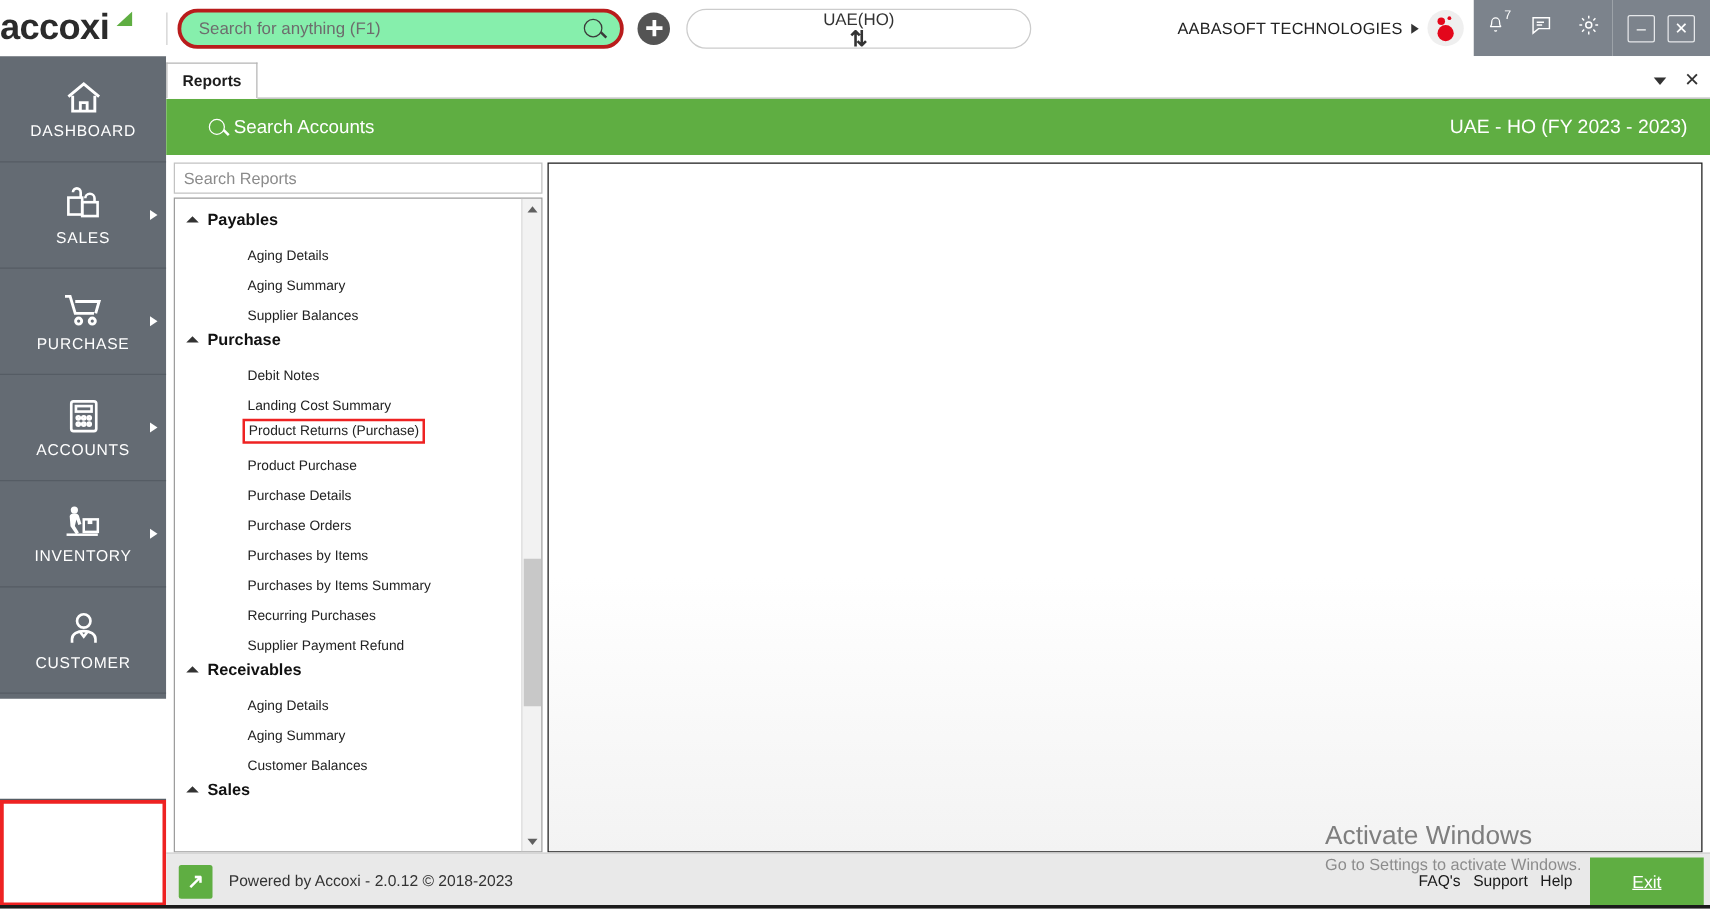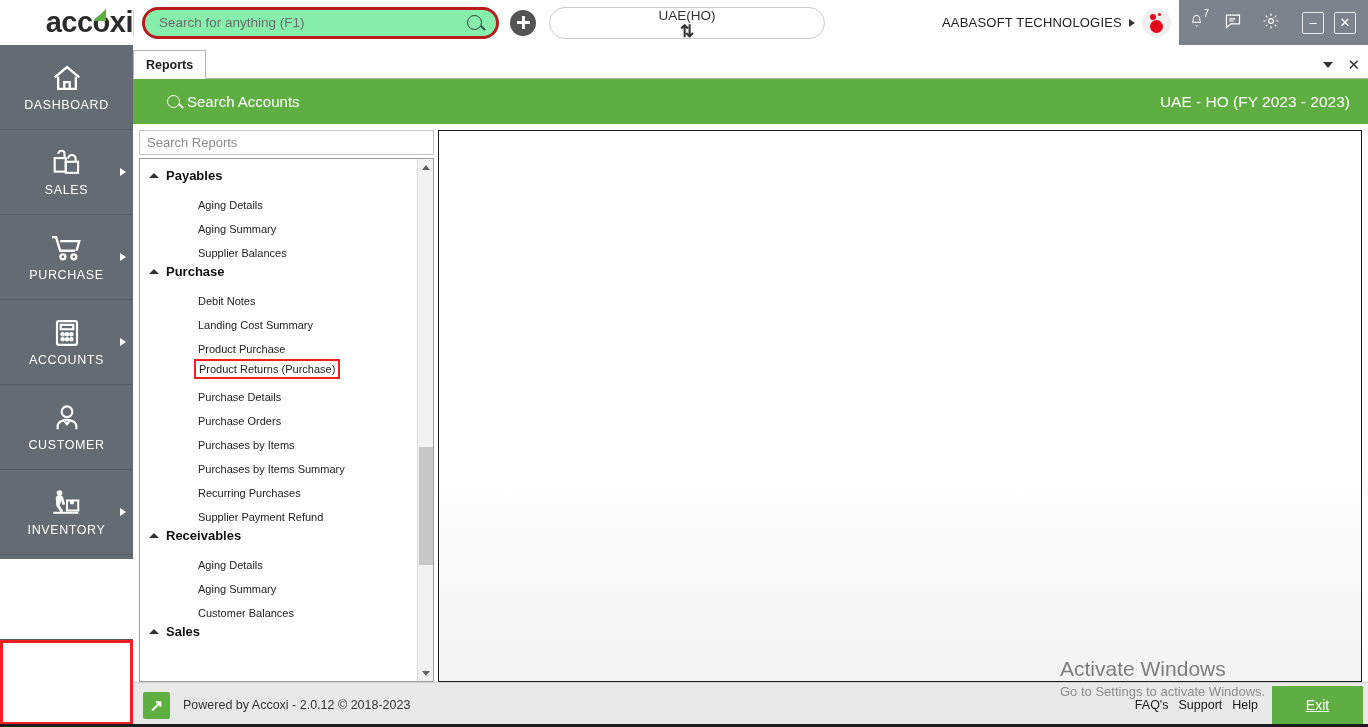--- a/index.html
+++ b/index.html
@@ -10,21 +10,21 @@
     overflow: hidden;
   }
   #app { position: relative; width: 1368px; height: 727px; background:#fff; }
 
   
   .topbar {
     position:absolute; left:0; top:0; width:1368px; height:45px;
     background:#ffffff; display:flex; align-items:center;
   }
   .logo {
-    width:133px; height:45px; display:flex; align-items:center; justify-content:flex-end;
+    width:133px; height:45px; display:flex; align-items:center; justify-content:flex-start;
     font-size:29px; font-weight:bold; color:#2b2b2b; letter-spacing:-0.5px;
     position:relative;
   }
   .logo .xdot {
     position:absolute; left:93px; top:9px; width:13px; height:12px;
     background:#5fae42; clip-path: polygon(100% 0, 0 100%, 100% 100%);
     transform: rotate(0deg);
   }
   .logo-divider { width:1px; height:26px; background:#cfcfcf; }
 
@@ -360,41 +360,41 @@
             <circle cx="11" cy="17" r="1"></circle>
             <circle cx="14.5" cy="17" r="1"></circle>
         </svg>
       </span>
       <span class="nlabel">ACCOUNTS</span>
       <span class="arrow"></span>
     </div>
 
     <div class="navitem">
       <span class="nicon">
-        <svg width="30" height="30" viewBox="0 0 22 24" fill="none" stroke="#fff" stroke-width="1.7">
-          <circle cx="11" cy="7" r="4.3"></circle>
-          <path d="M3.5 21v-2.5c0-3 3.4-5 7.5-5s7.5 2 7.5 5V21"></path>
-          <path d="M8.3 13.6 11 17l2.7-3.4"></path>
-        </svg>
-      </span>
-      <span class="nlabel">CUSTOMER</span>
-    </div>
-
-    <div class="navitem">
-      <span class="nicon">
         <svg width="34" height="30" viewBox="0 0 26 24" fill="#fff">
           <circle cx="7" cy="4" r="2.3"></circle>
           <path d="M4 8c0-1 1.2-2 3-2s3 1 3 2l1.5 5-2 .6-1.2-3.6-1 4.2 2.6 4.2-1.8 1.2-3.6-5.2z"></path>
           <rect x="13" y="10" width="9" height="8" stroke="#fff" stroke-width="1.6" fill="none"></rect>
           <rect x="15.5" y="10" width="3" height="3"></rect>
           <rect x="2" y="19" width="20" height="1.6"></rect>
         </svg>
       </span>
       <span class="nlabel">INVENTORY</span>
       <span class="arrow"></span>
+    </div>
+
+    <div class="navitem">
+      <span class="nicon">
+        <svg width="30" height="30" viewBox="0 0 22 24" fill="none" stroke="#fff" stroke-width="1.7">
+          <circle cx="11" cy="7" r="4.3"></circle>
+          <path d="M3.5 21v-2.5c0-3 3.4-5 7.5-5s7.5 2 7.5 5V21"></path>
+          <path d="M8.3 13.6 11 17l2.7-3.4"></path>
+        </svg>
+      </span>
+      <span class="nlabel">CUSTOMER</span>
     </div>
 
     <div class="navitem">
       <span class="nicon">
         <svg width="32" height="28" viewBox="0 0 24 22" fill="none" stroke="#fff" stroke-width="1.7">
           <rect x="3" y="6.5" width="18" height="12" rx="1.2"></rect>
           <path d="M9 6.5V4.2a1 1 0 0 1 1-1h4a1 1 0 0 1 1 1v2.3"></path>
           <path d="M3 11.5h18"></path>
             <path d="M10.5 11.5h3v2h-3z" fill="#fff" stroke="none"></path>
         </svg>
@@ -464,25 +464,25 @@
               <div class="grouprow">
                 <span class="chev-up"></span>
                 <span>Purchase</span>
               </div>
               <div class="childrow">
                 <span>Debit Notes</span>
               </div>
               <div class="childrow">
                 <span>Landing Cost Summary</span>
               </div>
-              <div class="childrow">
-                <span>Product Purchase</span>
-              </div>
               <div class="childrow highlight">
                 <span>Product Returns (Purchase)</span>
+              </div>
+              <div class="childrow">
+                <span>Product Purchase</span>
               </div>
               <div class="childrow">
                 <span>Purchase Details</span>
               </div>
               <div class="childrow">
                 <span>Purchase Orders</span>
               </div>
               <div class="childrow">
                 <span>Purchases by Items</span>
               </div>

